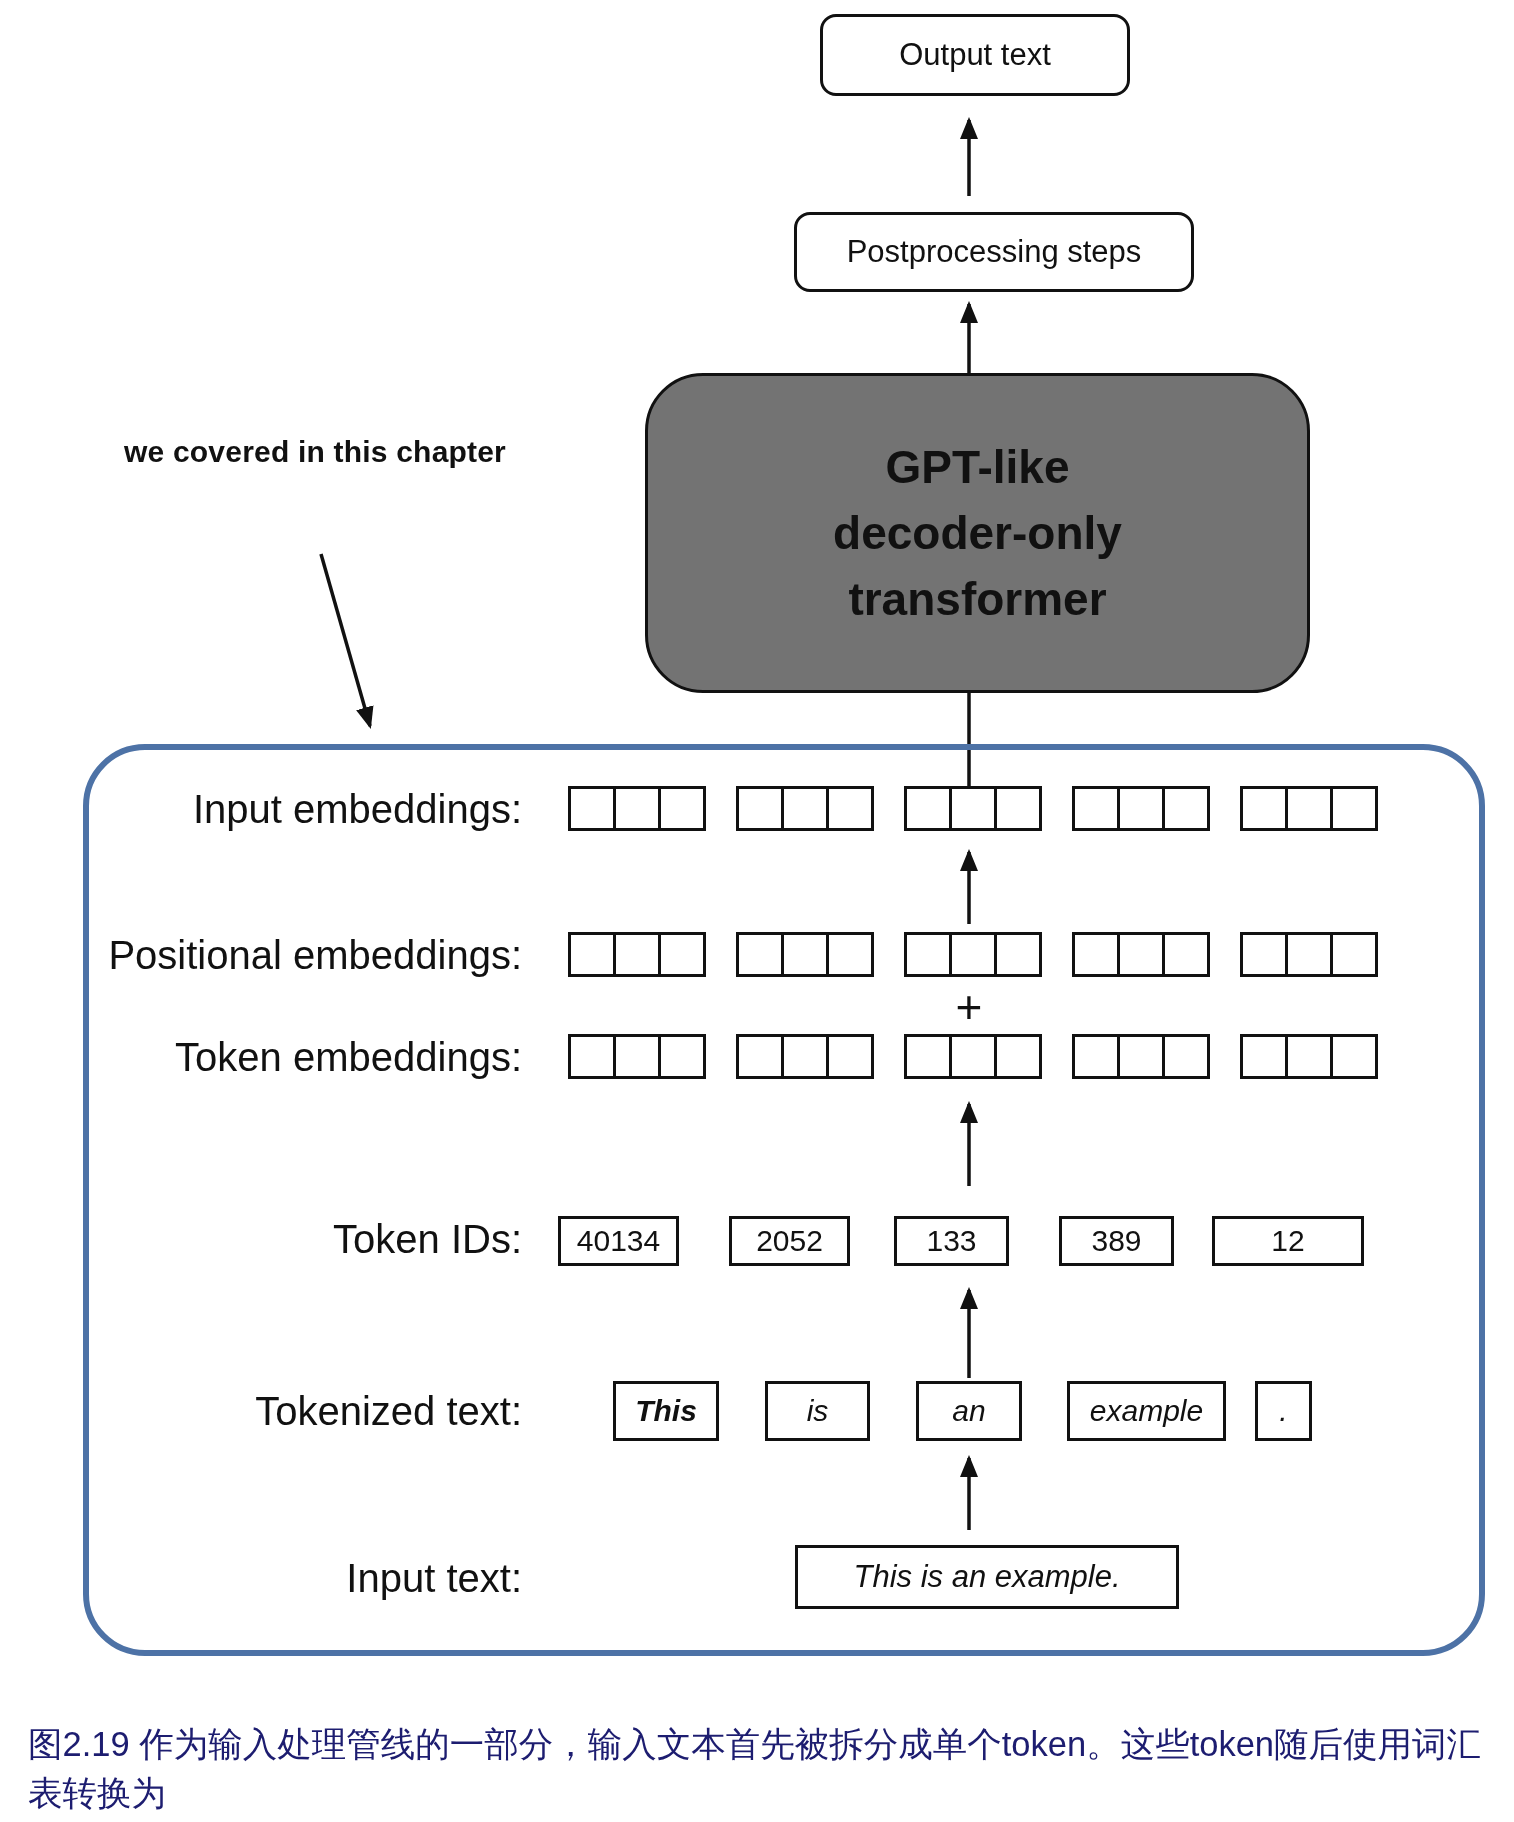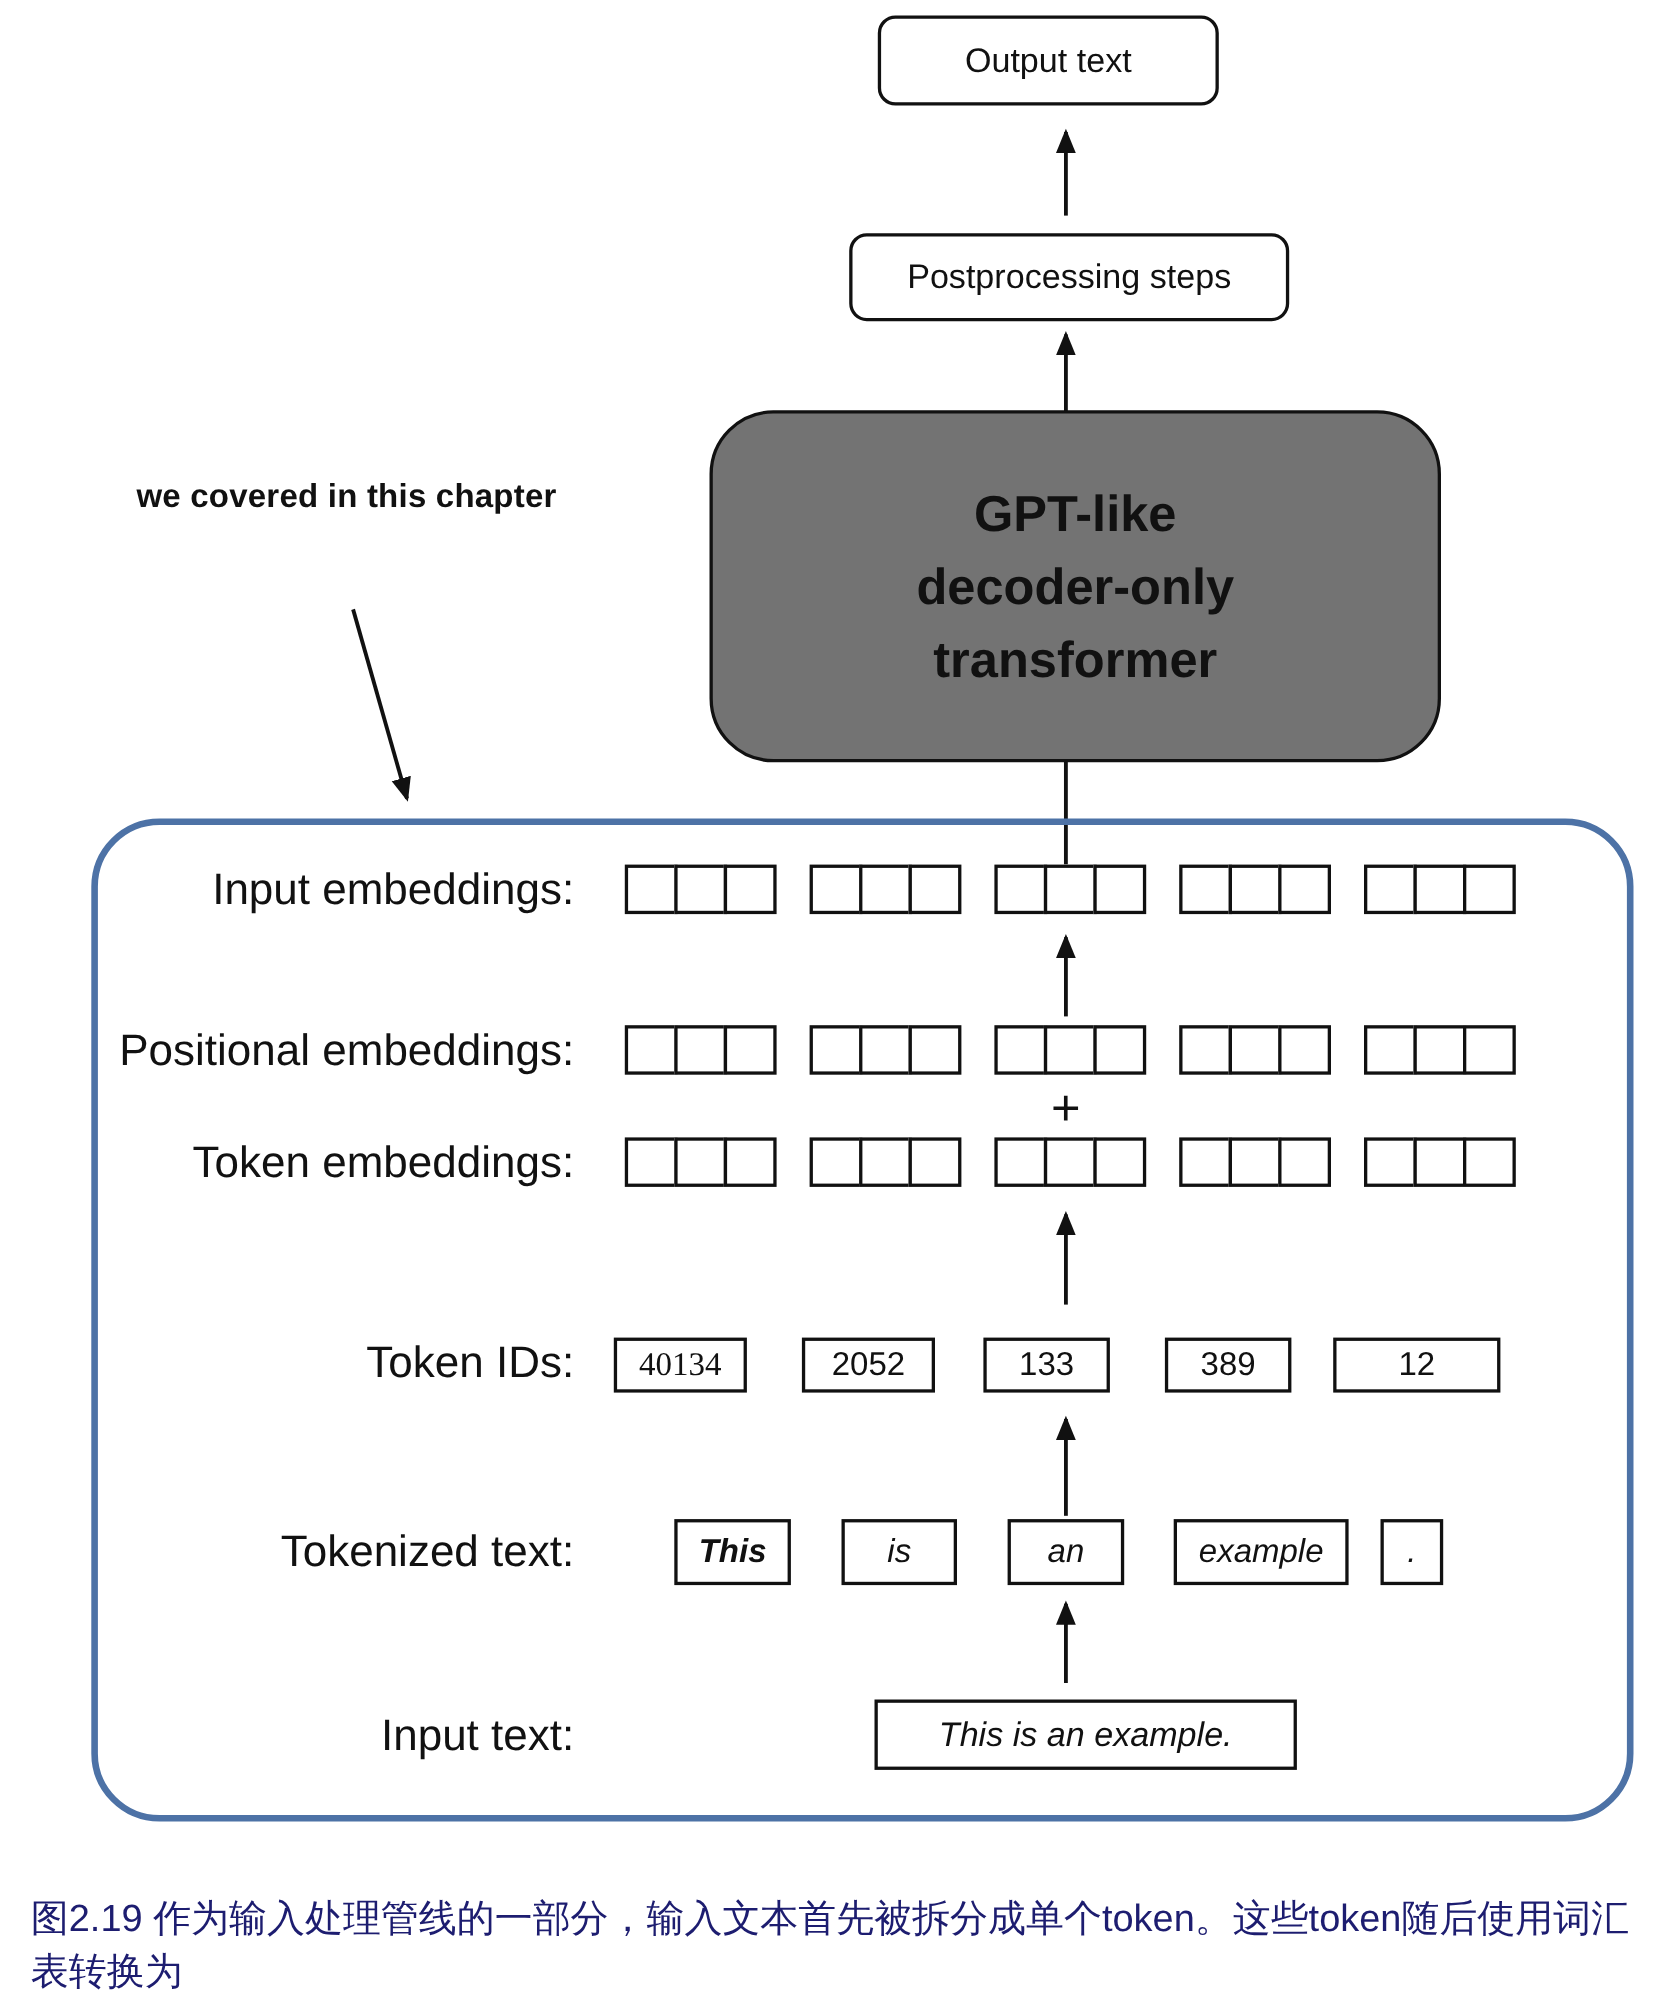--- a/index.html
+++ b/index.html
@@ -12,20 +12,21 @@
     overflow:hidden;
   }
   
   .flowbox{
     position:absolute;
     border:3.5px solid #111111;
     border-radius:16px;
     background:#ffffff;
     display:flex;align-items:center;justify-content:center;
     font-size:31px;
+    margin-left:22px;
   }
   #gpt-box{
     position:absolute;
     left:645px;top:373px;width:665px;height:320px;
     background:#737373;
     border:3.5px solid #111111;
     border-radius:58px;
     display:flex;flex-direction:column;align-items:center;justify-content:center;
     font-size:46px;font-weight:700;line-height:66px;
     box-sizing:border-box;
@@ -211,21 +212,21 @@
         <div class="sq"></div>
       </div>
       <div class="sq-group">
         <div class="sq"></div>
         <div class="sq"></div>
         <div class="sq"></div>
       </div>
     </div>
 
   <div class="rowlabel" style="top:1222px;">Token IDs:</div>
-  <div class="idbox" style="left:558px;width:121px;font-family:Liberation Serif, serif;">40134</div>
+  <div class="idbox" style="left:558px;width:121px;">40134</div>
   <div class="idbox" style="left:729px;width:121px;">2052</div>
   <div class="idbox" style="left:894px;width:115px;">133</div>
   <div class="idbox" style="left:1059px;width:115px;">389</div>
   <div class="idbox" style="left:1212px;width:152px;">12</div>
 
   <div class="rowlabel" style="top:1394px;">Tokenized text:</div>
   <div class="tokbox" style="left:613px;width:106px;font-weight:bold;">This</div>
   <div class="tokbox" style="left:765px;width:105px;">is</div>
   <div class="tokbox" style="left:916px;width:106px;">an</div>
   <div class="tokbox" style="left:1067px;width:159px;">example</div>

